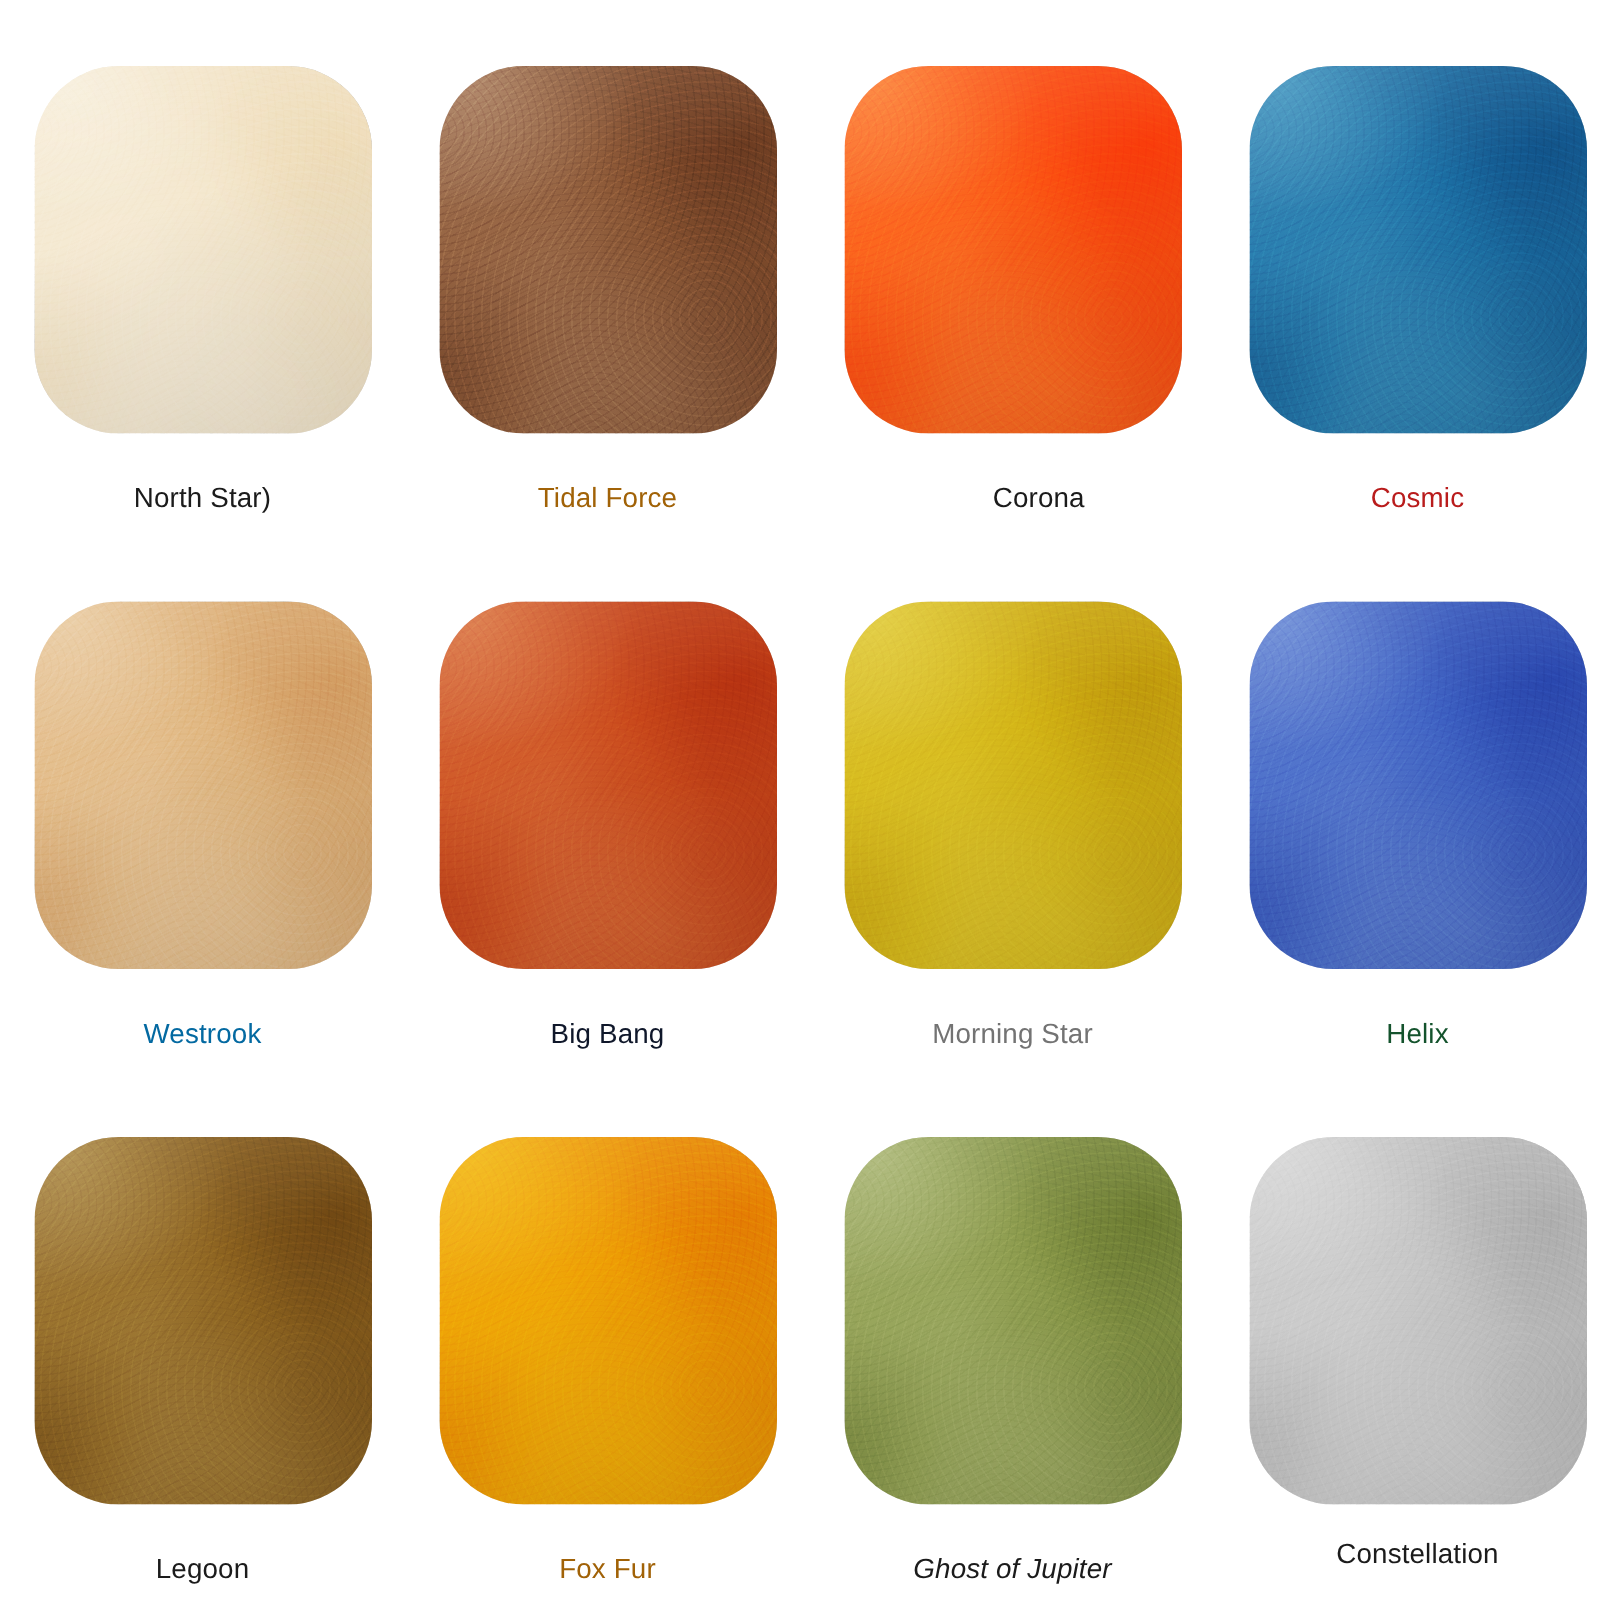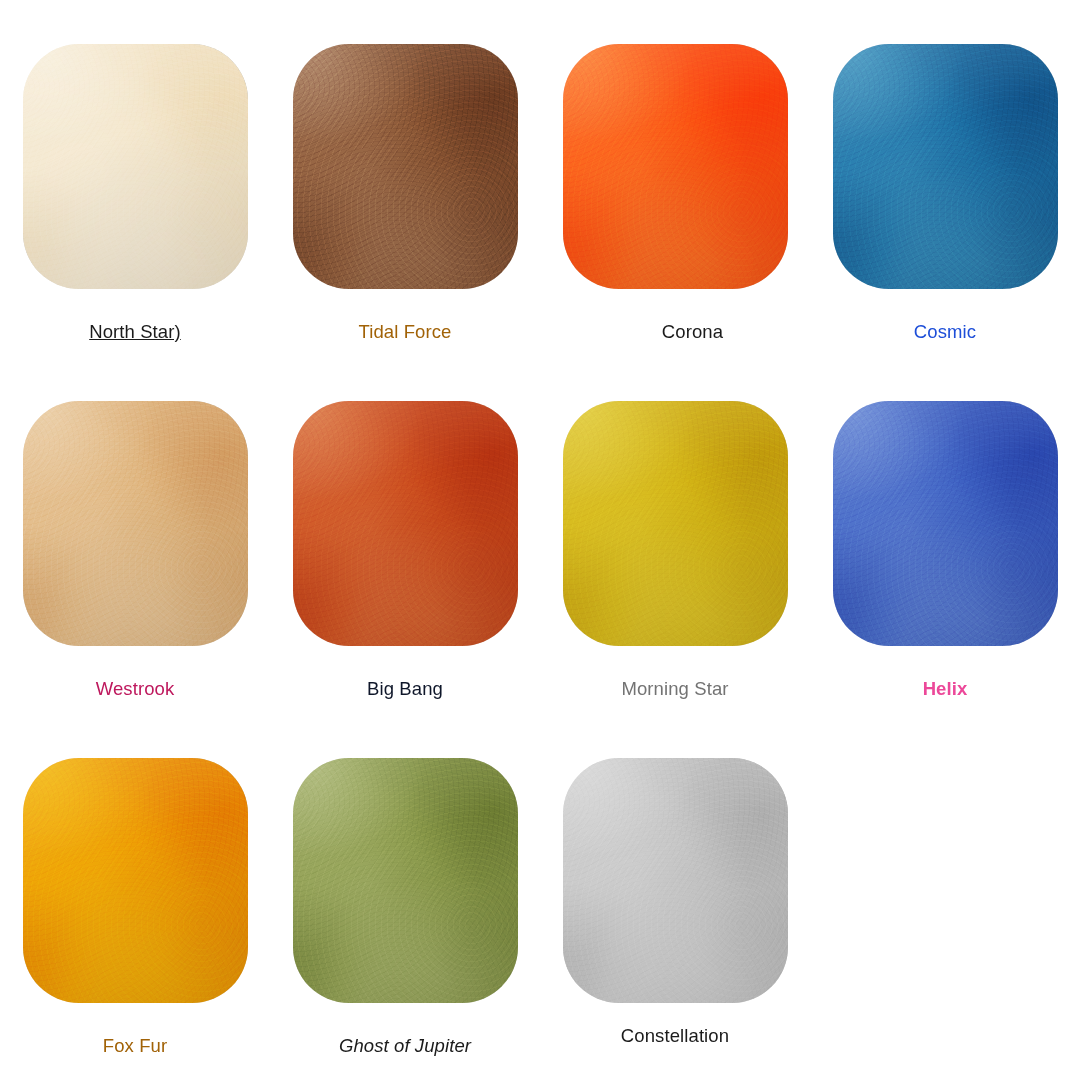--- a/index.html
+++ b/index.html
@@ -108,21 +108,21 @@
 
 <main id="palette-grid" style="background: rgb(255, 255, 255); grid-template-columns: repeat(4, 270px); grid-template-rows: repeat(3, 357px);">
     <div class="swatch-cell">
       <div class="swatch-chip">
         <div class="chip-base" style="background: rgb(244, 231, 205);"></div>
         <div class="chip-tex-a"></div>
         <div class="chip-tex-b"></div>
         <div class="chip-tex-c"></div>
         <div class="chip-sheen"></div>
       </div>
-      <div class="swatch-label" style="color: rgb(27, 27, 27); text-decoration: underline;">North Star)</div>
+      <div class="swatch-label" style="color: rgb(27, 27, 27);">North Star)</div>
     </div>
     <div class="swatch-cell">
       <div class="swatch-chip">
         <div class="chip-base" style="background: rgb(138, 85, 51);"></div>
         <div class="chip-tex-a"></div>
         <div class="chip-tex-b"></div>
         <div class="chip-tex-c" style="opacity: 1;"></div>
         <div class="chip-sheen"></div>
       </div>
       <div class="swatch-label" style="color: #a16207;">Tidal Force</div>
@@ -138,31 +138,31 @@
       <div class="swatch-label" style="color: rgb(27, 27, 27); margin-left: 35px;">Corona</div>
     </div>
     <div class="swatch-cell">
       <div class="swatch-chip">
         <div class="chip-base" style="background: rgb(29, 113, 166);"></div>
         <div class="chip-tex-a"></div>
         <div class="chip-tex-b"></div>
         <div class="chip-tex-c"></div>
         <div class="chip-sheen"></div>
       </div>
-      <div class="swatch-label" style="color: #1d4ed8;">Cosmic</div>
+      <div class="swatch-label" style="color: #b91c1c;">Cosmic</div>
     </div>
     <div class="swatch-cell">
       <div class="swatch-chip">
         <div class="chip-base" style="background: rgb(224, 182, 128);"></div>
         <div class="chip-tex-a"></div>
         <div class="chip-tex-b"></div>
         <div class="chip-tex-c"></div>
         <div class="chip-sheen"></div>
       </div>
-      <div class="swatch-label" style="color: #be185d;">Westrook</div>
+      <div class="swatch-label" style="color: #0369a1;">Westrook</div>
     </div>
     <div class="swatch-cell">
       <div class="swatch-chip">
         <div class="chip-base" style="background: rgb(203, 75, 28);"></div>
         <div class="chip-tex-a"></div>
         <div class="chip-tex-b"></div>
         <div class="chip-tex-c"></div>
         <div class="chip-sheen"></div>
       </div>
       <div class="swatch-label" style="color: #0f172a;">Big Bang</div>
@@ -178,21 +178,31 @@
       <div class="swatch-label" style="color: #737373;">Morning Star</div>
     </div>
     <div class="swatch-cell">
       <div class="swatch-chip">
         <div class="chip-base" style="background: rgb(63, 99, 196);"></div>
         <div class="chip-tex-a"></div>
         <div class="chip-tex-b"></div>
         <div class="chip-tex-c"></div>
         <div class="chip-sheen"></div>
       </div>
-      <div class="swatch-label" style="color: #ec4899; font-weight: bold;">Helix</div>
+      <div class="swatch-label" style="color: #14532d;">Helix</div>
+    </div>
+    <div class="swatch-cell">
+      <div class="swatch-chip">
+        <div class="chip-base" style="background: rgb(142, 100, 32);"></div>
+        <div class="chip-tex-a"></div>
+        <div class="chip-tex-b"></div>
+        <div class="chip-tex-c"></div>
+        <div class="chip-sheen"></div>
+      </div>
+      <div class="swatch-label" style="color: rgb(27, 27, 27);">Legoon</div>
     </div>
     <div class="swatch-cell">
       <div class="swatch-chip">
         <div class="chip-base" style="background: rgb(237, 155, 4);"></div>
         <div class="chip-tex-a"></div>
         <div class="chip-tex-b"></div>
         <div class="chip-tex-c"></div>
         <div class="chip-sheen"></div>
       </div>
       <div class="swatch-label" style="color: #a16207;">Fox Fur</div>

